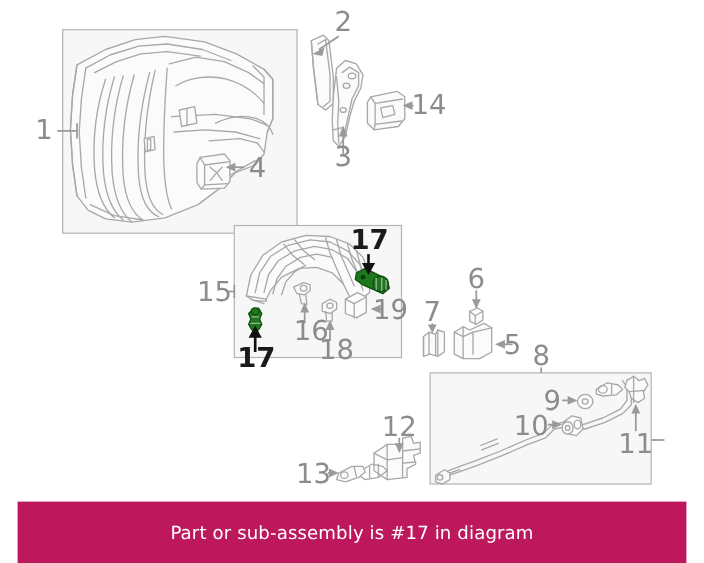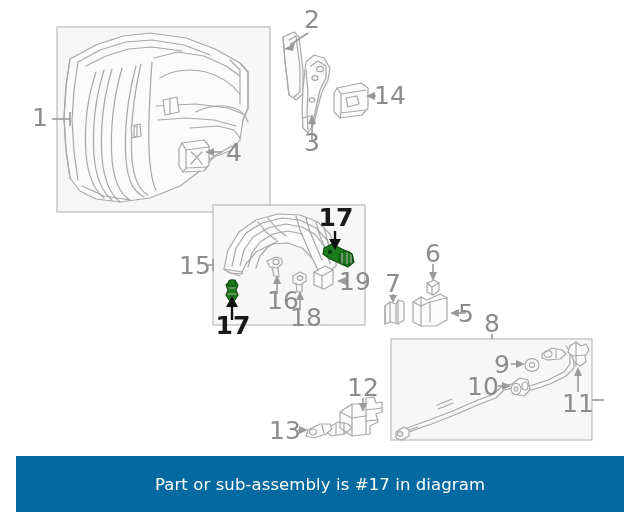--- a/index.html
+++ b/index.html
@@ -21,21 +21,21 @@
     top: 0;
     width: 640px;
     height: 512px;
   }
   .banner {
     position: absolute;
     left: 16px;
     top: 456px;
     width: 608px;
     height: 56px;
-    background: #0369a1;
+    background: #be185d;
     box-sizing: border-box;
     display: flex;
     flex-direction: column;
     align-items: center;
     justify-content: center;
     color: #ffffff;
   }
   .banner-line {
     font-family: "DejaVu Sans", sans-serif;
     font-size: 16.5px;

